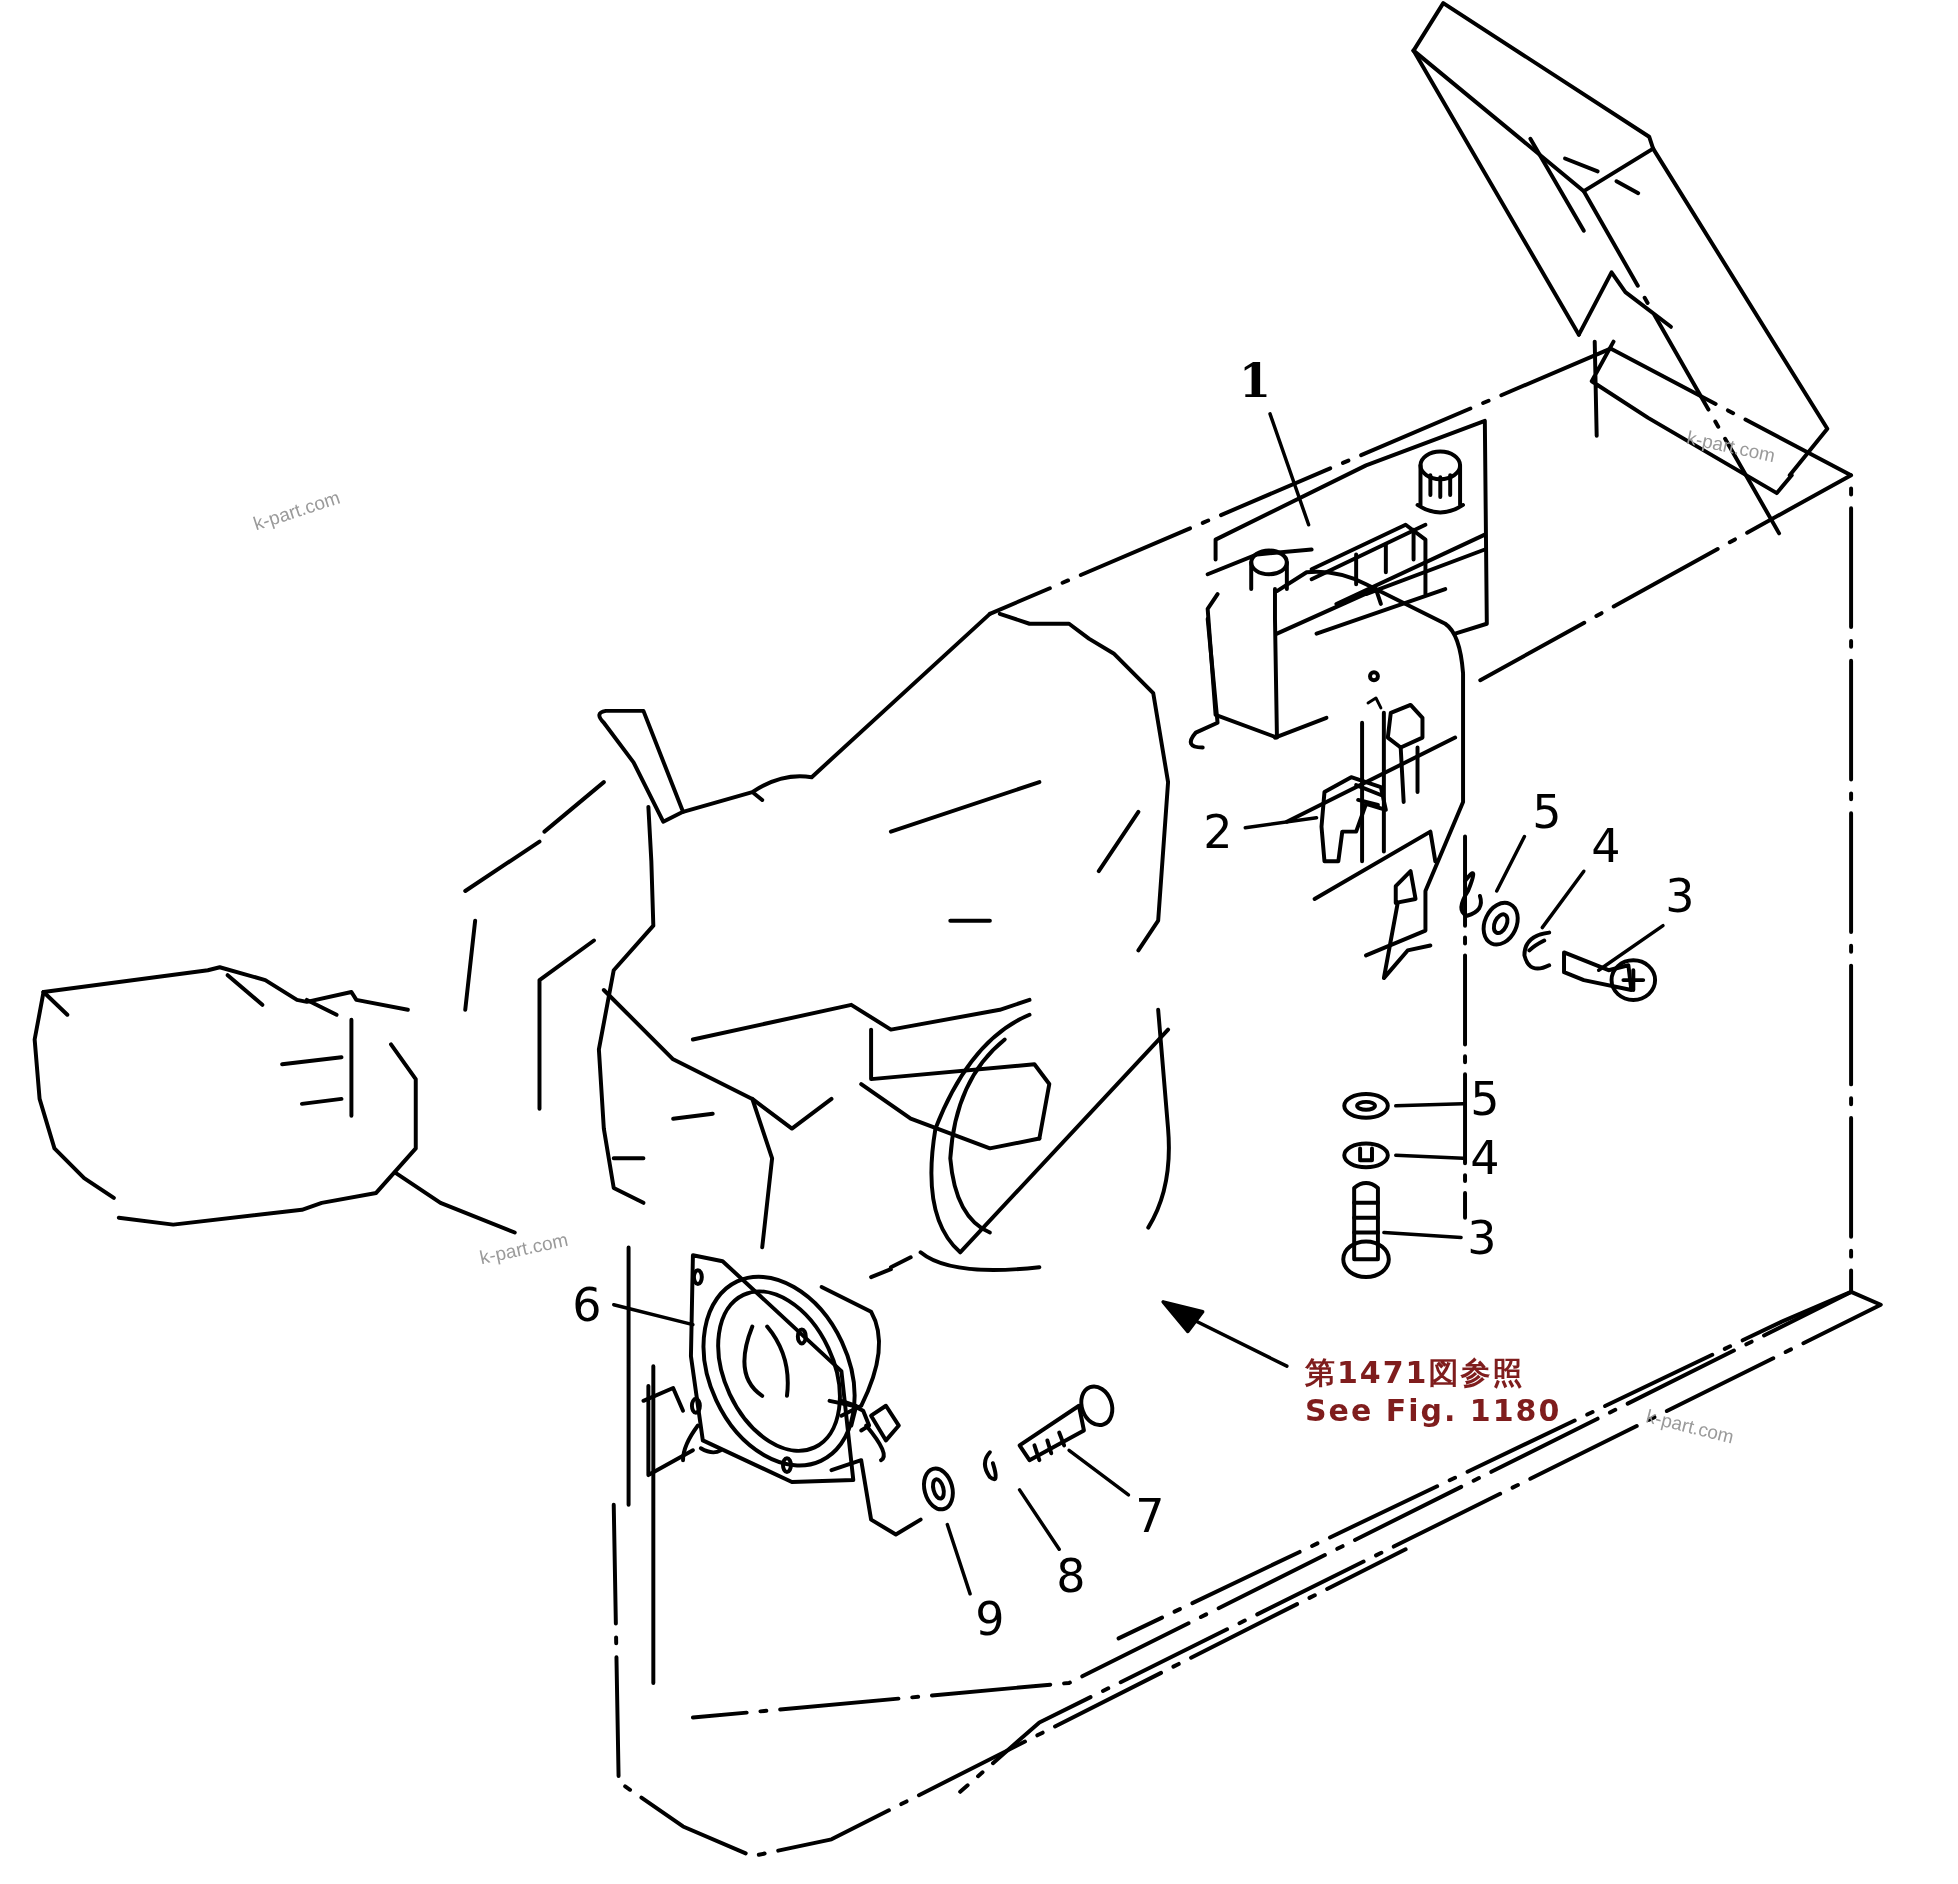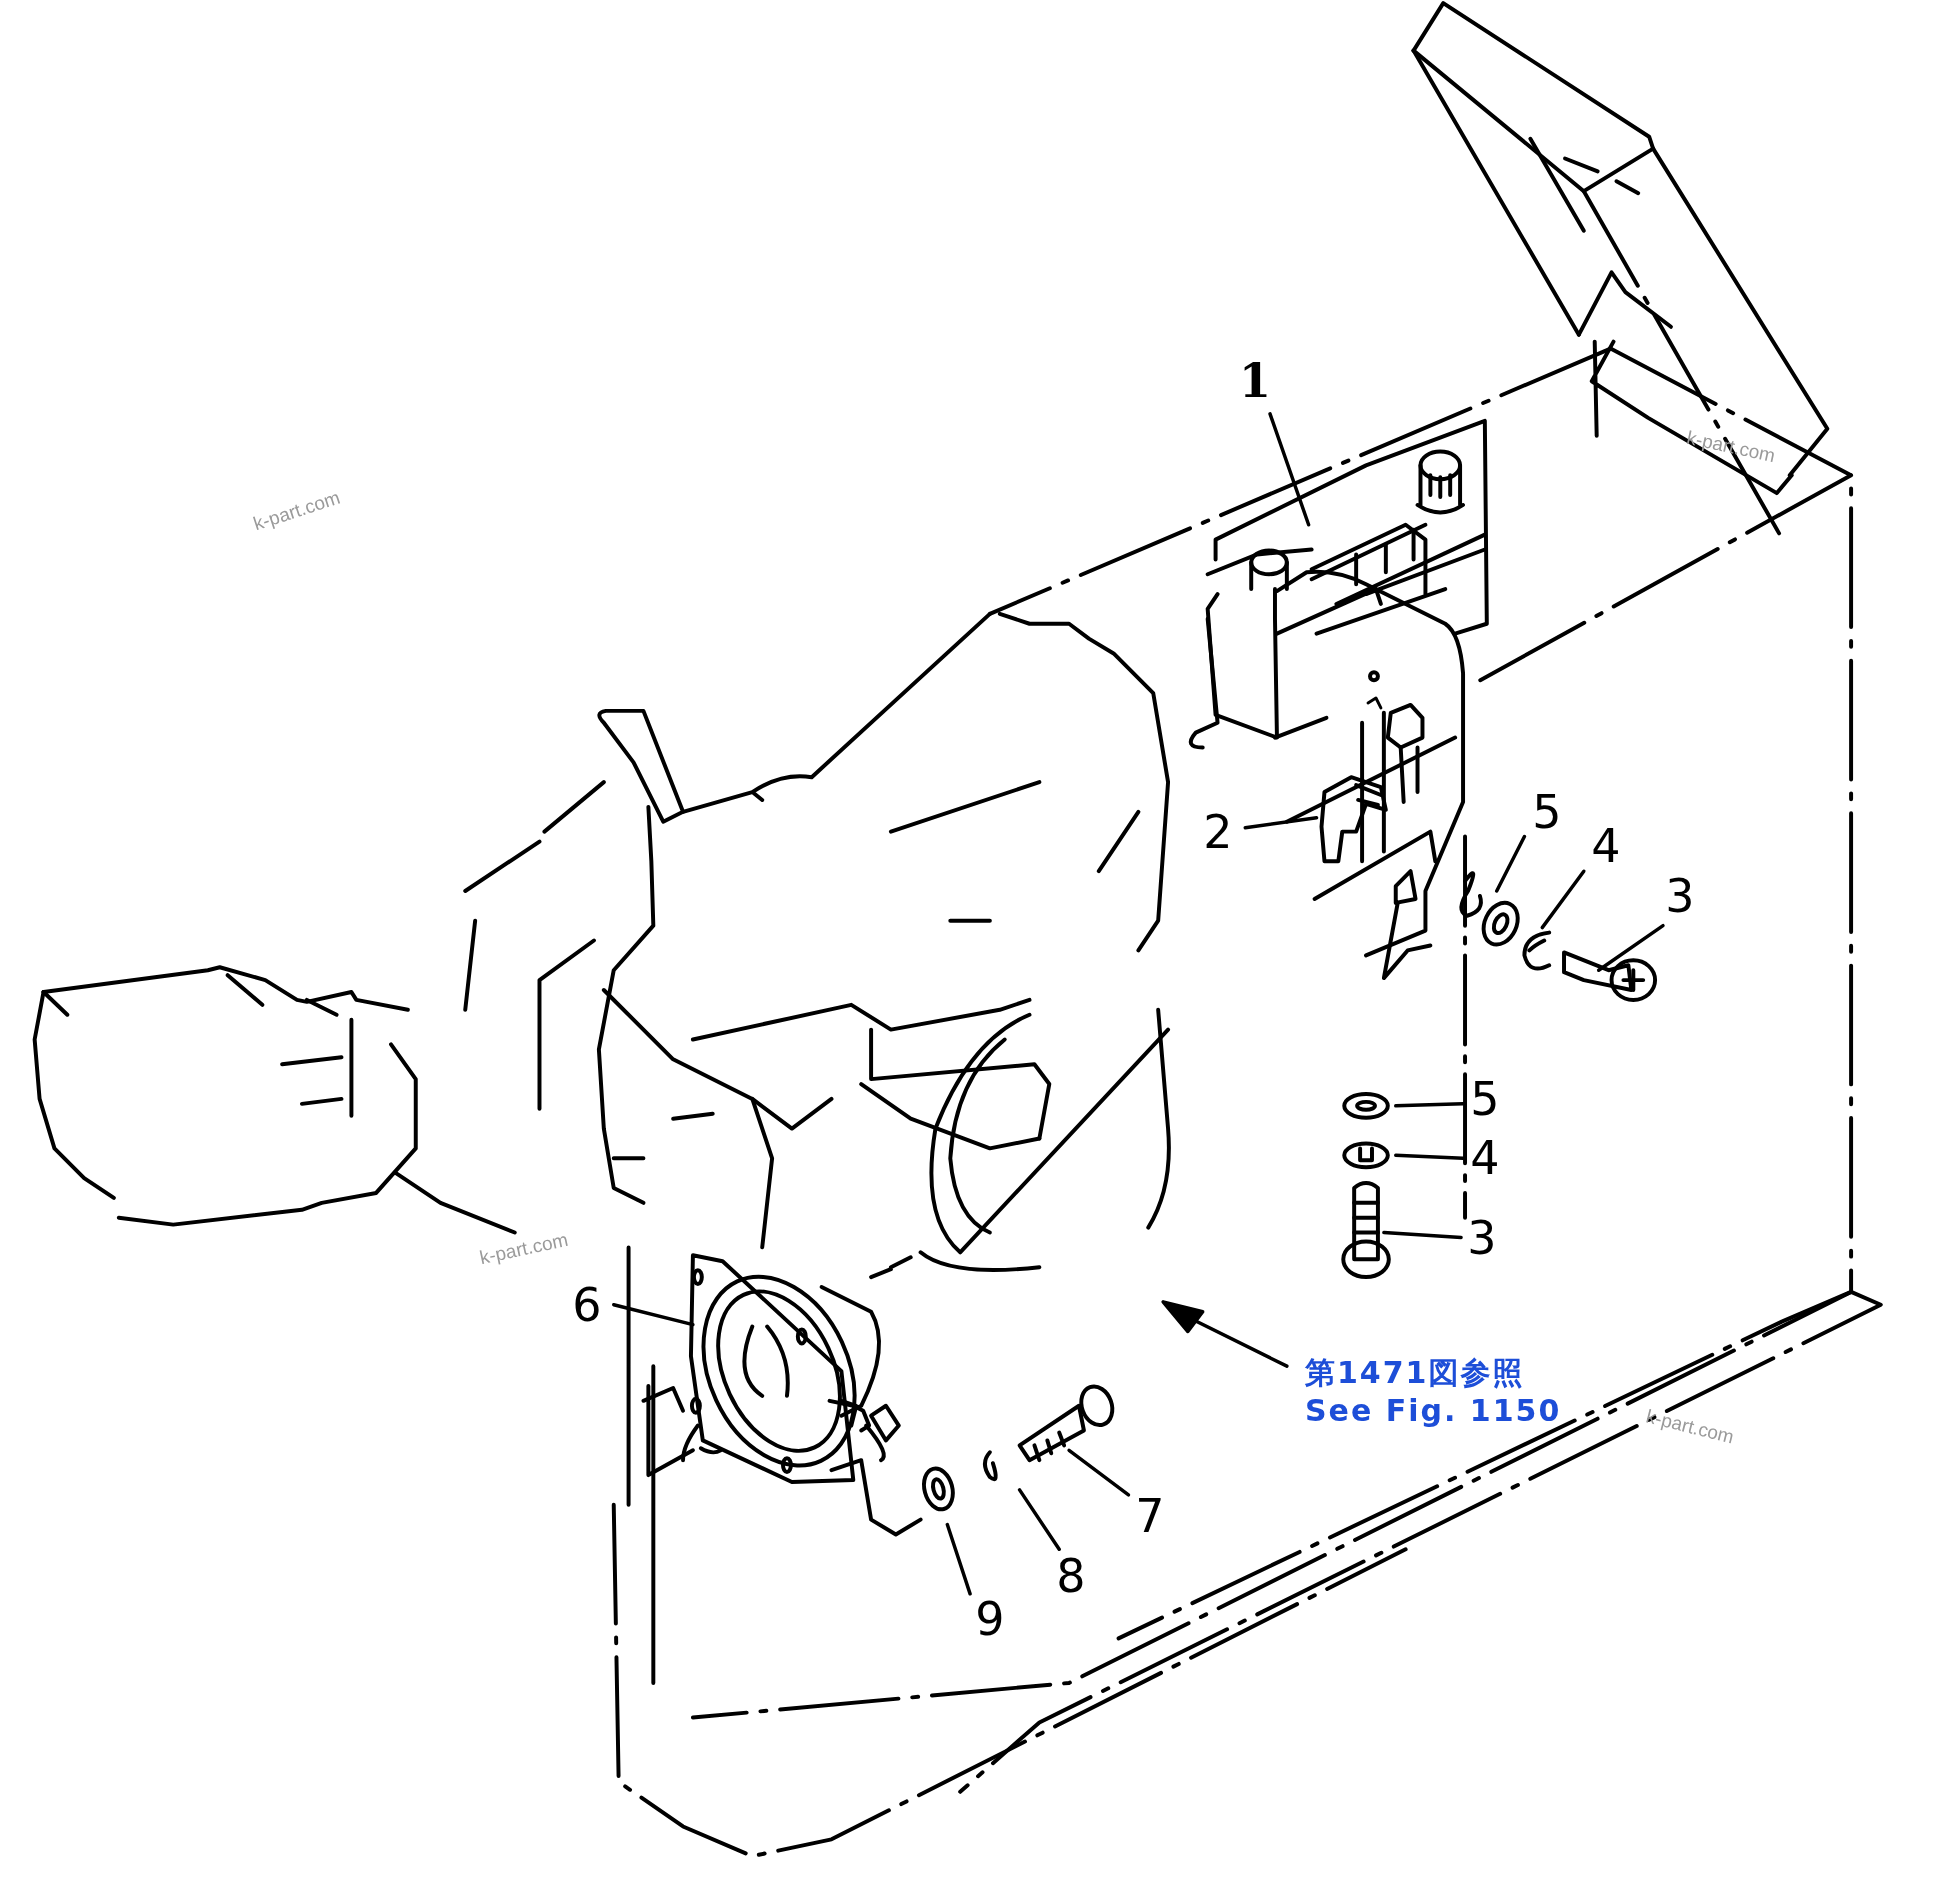--- a/index.html
+++ b/index.html
@@ -1,20 +1,20 @@
 <!DOCTYPE html>
 <html><head>
 <meta charset="utf-8">
 <style>
   html, body { margin: 0; padding: 0; background: #ffffff; }
   body { width: 1958px; height: 1884px; position: relative; overflow: hidden; font-family: "DejaVu Sans", sans-serif; }
   #diagram { position: absolute; left: 0; top: 0; width: 1958px; height: 1884px; }
   .lbl { position: absolute; font-family: "DejaVu Sans", sans-serif; font-size: 46px; color: #000; line-height: 1; transform: translate(-50%, -50%); }
   .lbl.serif { font-family: "DejaVu Serif", serif; font-weight: bold; }
-  .note { position: absolute; left: 1305px; top: 1354px; font-family: "DejaVu Sans", sans-serif; font-weight: bold; font-size: 30px; line-height: 38px; color: #1d4ed8; letter-spacing: 2px; }
+  .note { position: absolute; left: 1305px; top: 1354px; font-family: "DejaVu Sans", sans-serif; font-weight: bold; font-size: 30px; line-height: 38px; color: #7f1d1d; letter-spacing: 2px; }
   .wm { position: absolute; font-family: "Liberation Sans", sans-serif; font-size: 19px; color: #9a9a9a; white-space: nowrap; }
 </style>
 </head>
 <body>
 
 <svg id="diagram" viewBox="0 0 1978 1903" xmlns="http://www.w3.org/2000/svg" fill="none" stroke="#000" stroke-width="4" stroke-linecap="round" stroke-linejoin="round">
 
   <g stroke-dasharray="120 14 6 14">
     <path d="M1627 352 L1870 480 L1870 1305 L1080 1700 L700 1735"></path>
     <path d="M1627 352 L1000 620"></path>
@@ -177,20 +177,20 @@
 <div class="lbl" style="left:1485px;top:1099px;">5</div>
 <div class="lbl" style="left:1485px;top:1158px;">4</div>
 <div class="lbl" style="left:1482px;top:1238px;">3</div>
 <div class="lbl" style="left:587px;top:1305px;">6</div>
 <div class="lbl" style="left:1150px;top:1516px;">7</div>
 <div class="lbl" style="left:1071px;top:1576px;">8</div>
 <div class="lbl" style="left:990px;top:1619px;">9</div>
 
 <div class="note">
   <div>第1471図参照</div>
-  <div>See Fig. 1150</div>
+  <div>See Fig. 1180</div>
 </div>
 
 <div class="wm" style="left:252px;top:500px;transform:rotate(-18deg);">k-part.com</div>
 <div class="wm" style="left:479px;top:1238px;transform:rotate(-12deg);">k-part.com</div>
 <div class="wm" style="left:1686px;top:436px;transform:rotate(12deg);">k-part.com</div>
 <div class="wm" style="left:1645px;top:1416px;transform:rotate(14deg);">k-part.com</div>
 
 
 </body></html>

